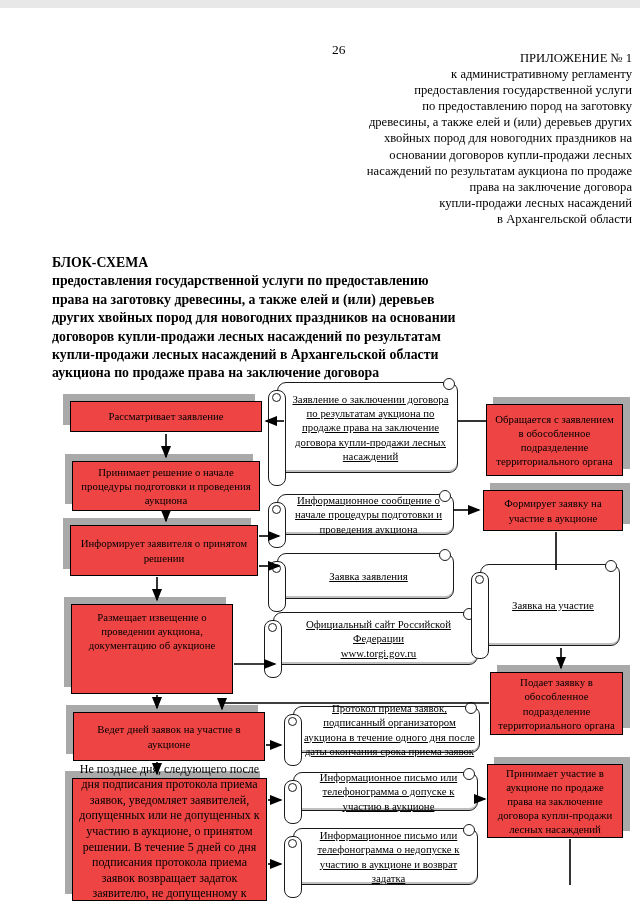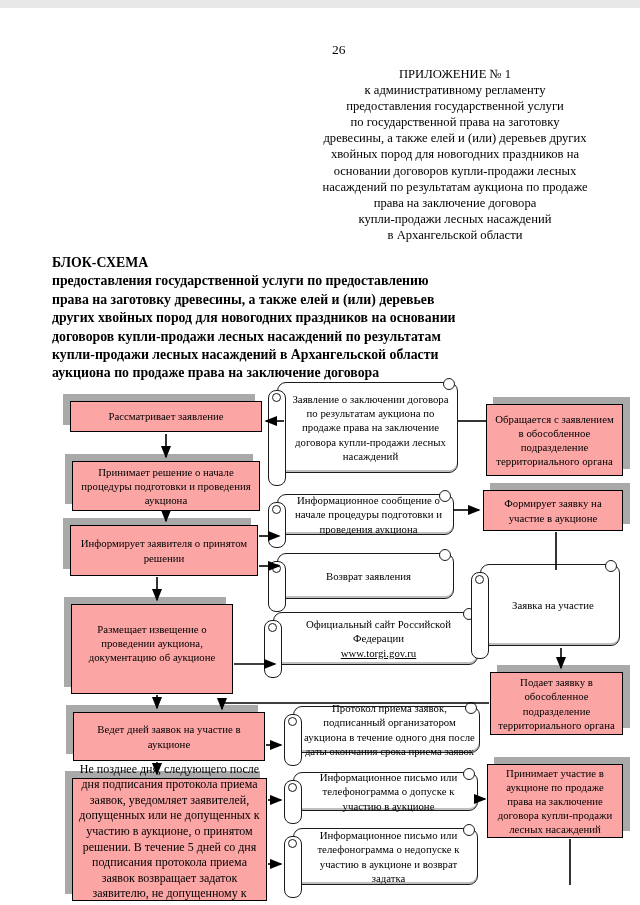--- a/index.html
+++ b/index.html
@@ -3,36 +3,36 @@
 <meta charset="utf-8">
 <style>
   html,body { margin:0; padding:0; background:#e8e8e8; }
   .page {
     position:relative; width:640px; height:905px; margin:8px auto;
     background:#ffffff; overflow:hidden;
     font-family:"Liberation Serif","DejaVu Serif",serif; color:#000;
   }
   .pagenum { position:absolute; left:332px; top:34px; font-size:13.5px; }
   .hdr {
-    position:absolute; left:278px; top:58px; width:354px;
-    text-align:center; font-size:12.6px; line-height:16.1px;
+    position:absolute; left:278px; top:42px; width:354px;
+    text-align:right; font-size:12.6px; line-height:16.1px;
   }
   .ttl {
     position:absolute; left:52px; top:246px; width:536px;
     font-size:13.8px; line-height:18.4px; font-weight:bold;
   }
   .node { position:absolute; box-sizing:border-box; }
   .rect {
-    background:#fca5a5; border:1.5px solid #000;
+    background:#ef4444; border:1.5px solid #000;
     display:flex; align-items:center; justify-content:center;
     text-align:center; font-size:10.8px; line-height:1.3; padding:3px 5px;
   }
   .sh-l { box-shadow:-7px -7px 0 #a9a9a9; }
   .sh-r { box-shadow: 7px -7px 0 #a9a9a9; }
-  .top-align { align-items:flex-start; padding-top:17px; }
+  .top-align { align-items:flex-start; padding-top:5px; }
   .fs-s { font-size:12px; }
   
   .scroll-body {
     position:absolute; left:9px; right:0; top:0; bottom:13px;
     background:#fff; border:1.4px solid #1a1a1a; border-radius:9px;
     box-shadow: inset 0 -2px 0 #c0c0c0;
   }
   .scroll-roll {
     position:absolute; left:0; top:8px; bottom:0; width:16px;
     background:#fff; border:1.4px solid #1a1a1a; border-radius:8px;
@@ -41,37 +41,37 @@
     content:""; position:absolute; left:2.5px; top:1.5px; width:7px; height:7px;
     border:1.1px solid #1a1a1a; border-radius:50%;
   }
   .scroll-curl {
     position:absolute; right:3px; top:-4px; width:10px; height:10px;
     border:1.2px solid #1a1a1a; border-radius:50%; background:#fff;
   }
   .scroll-label {
     position:absolute; left:20px; right:5px; top:0; bottom:13px;
     display:flex; flex-direction:column; align-items:center; justify-content:center;
-    text-align:center; font-size:10.8px; line-height:1.3;
+    text-align:center; font-size:10.8px; line-height:1.3;text-decoration:underline;
   }
   .link { text-decoration:underline; }
   .connectors { position:absolute; left:0; top:0; pointer-events:none; }
 </style>
 </head>
 <body>
 
 <div class="page">
 
   <div class="pagenum">26</div>
 
   <div class="hdr">
     <div>ПРИЛОЖЕНИЕ № 1</div>
     <div>к административному регламенту</div>
     <div>предоставления государственной услуги</div>
-    <div>по государственной права на заготовку</div>
+    <div>по предоставлению пород на заготовку</div>
     <div>древесины, а также елей и (или) деревьев других</div>
     <div>хвойных пород  для новогодних праздников на</div>
     <div>основании договоров купли-продажи лесных</div>
     <div>насаждений по результатам аукциона по продаже</div>
     <div>права на заключение договора</div>
     <div>купли-продажи лесных насаждений</div>
     <div>в Архангельской области</div>
   </div>
 
   <div class="ttl">
@@ -125,21 +125,21 @@
   <div class="node" style="left:268px;top:486px;width:186px;height:54px">
     <div class="scroll-body"></div>
     <div class="scroll-roll"></div>
     <div class="scroll-curl"></div>
     <div class="scroll-label fs-s">Информационное сообщение о начале процедуры подготовки и проведения аукциона</div>
   </div>
   <div class="node" style="left:268px;top:545px;width:186px;height:59px">
     <div class="scroll-body"></div>
     <div class="scroll-roll"></div>
     <div class="scroll-curl"></div>
-    <div class="scroll-label">Возврат заявления</div>
+    <div class="scroll-label">Заявка заявления</div>
   </div>
   <div class="node" style="left:264px;top:604px;width:214px;height:66px">
     <div class="scroll-body"></div>
     <div class="scroll-roll"></div>
     <div class="scroll-curl"></div>
     <div class="scroll-label">
       <span>Официальный сайт Российской Федерации</span>
       <span class="link">www.torgi.gov.ru</span>
     </div>
   </div>

